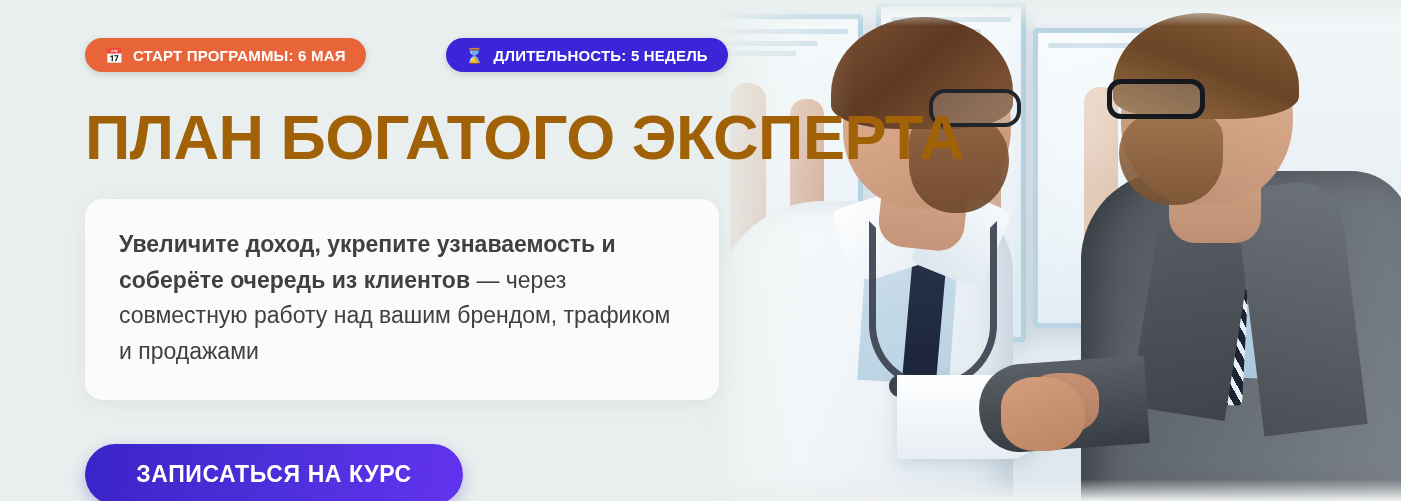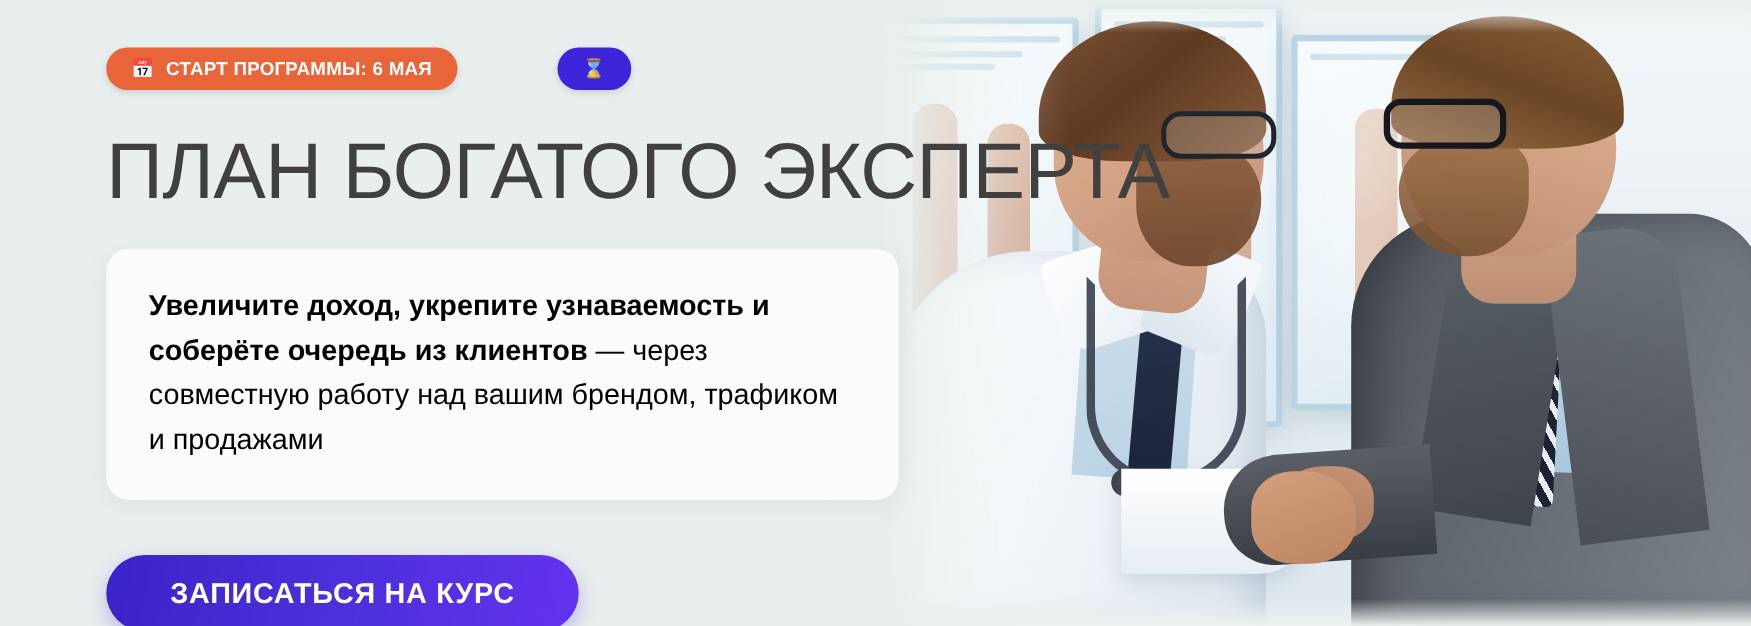--- a/index.html
+++ b/index.html
@@ -283,39 +283,39 @@
     box-shadow: 0 2px 6px rgba(40,60,70,.18);
   }
   .badge-start { background: #e8653a; }
   .badge-duration { background: #3c25d8; }
   .badge-ico { font-size: 15px; line-height: 1; }
 
   .headline {
     margin: 34px 0 0 0;
     font-size: 63px;
     line-height: 1.0;
-    font-weight: 400;
-    color: #404040;
+    font-weight: 700;
+    color: #a16207;
     letter-spacing: -0.5px;
     white-space: nowrap;
   }
 
   .info-card {
     margin-top: 30px;
     width: 634px;
     background: #fbfbfb;
     border-radius: 18px;
     padding: 28px 34px 30px 34px;
     box-shadow: 0 4px 18px rgba(120,140,150,.10);
   }
   .info-text {
     margin: 0;
     font-size: 23px;
     line-height: 1.55;
-    color: #000000;
+    color: #404040;
     font-weight: 400;
   }
   .info-text b { font-weight: 700; }
 
   .cta-wrap { margin-top: 44px; }
   .cta-button {
     display: inline-flex;
     align-items: center;
     justify-content: center;
     width: 378px;
@@ -408,20 +408,21 @@
   <div class="content">
 
     <div class="badges">
       <span class="badge badge-start">
         <span class="badge-ico">📅</span>
         <span>СТАРТ ПРОГРАММЫ: 6 МАЯ</span>
       </span>
 
       <span class="badge badge-duration">
         <span class="badge-ico">⌛</span>
+        <span>ДЛИТЕЛЬНОСТЬ: 5 НЕДЕЛЬ</span>
       </span>
     </div>
 
     <h1 class="headline">ПЛАН БОГАТОГО ЭКСПЕРТА</h1>
 
     <div class="info-card">
       <p class="info-text">
         <b>Увеличите доход, укрепите узнаваемость и соберёте очередь из клиентов</b><span> — через совместную работу над вашим брендом, трафиком и продажами</span>
       </p>
     </div>

